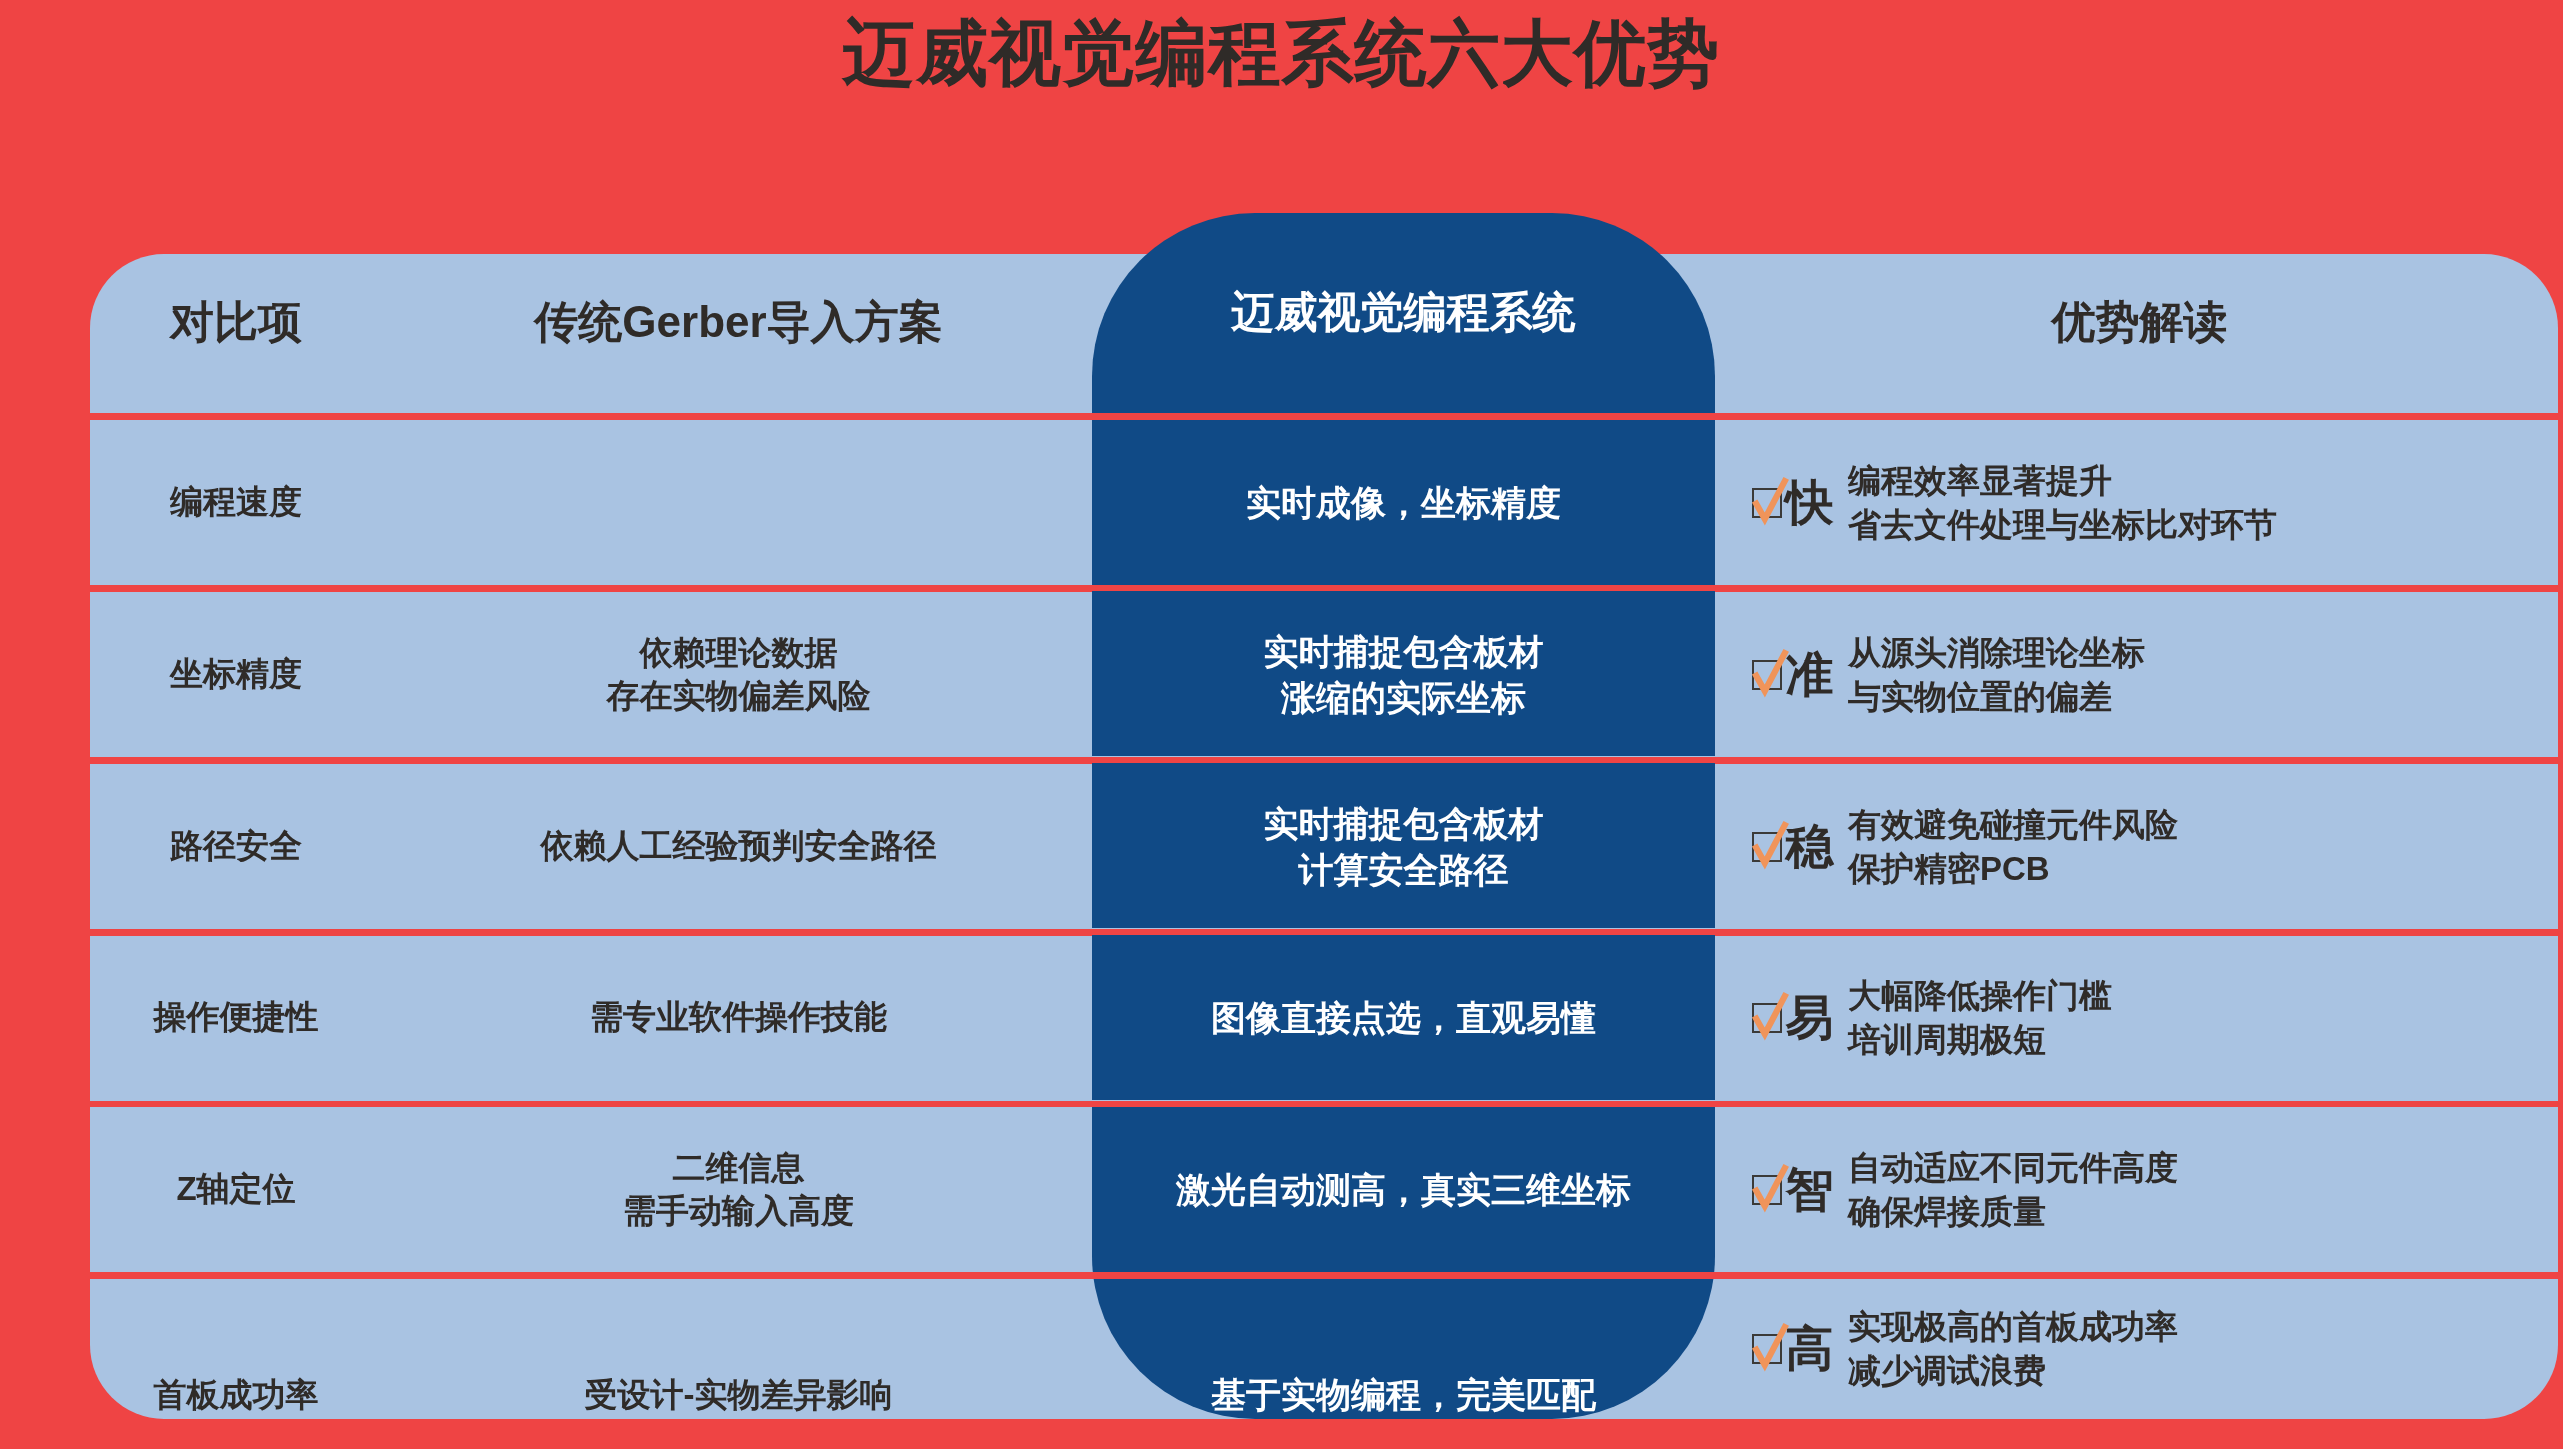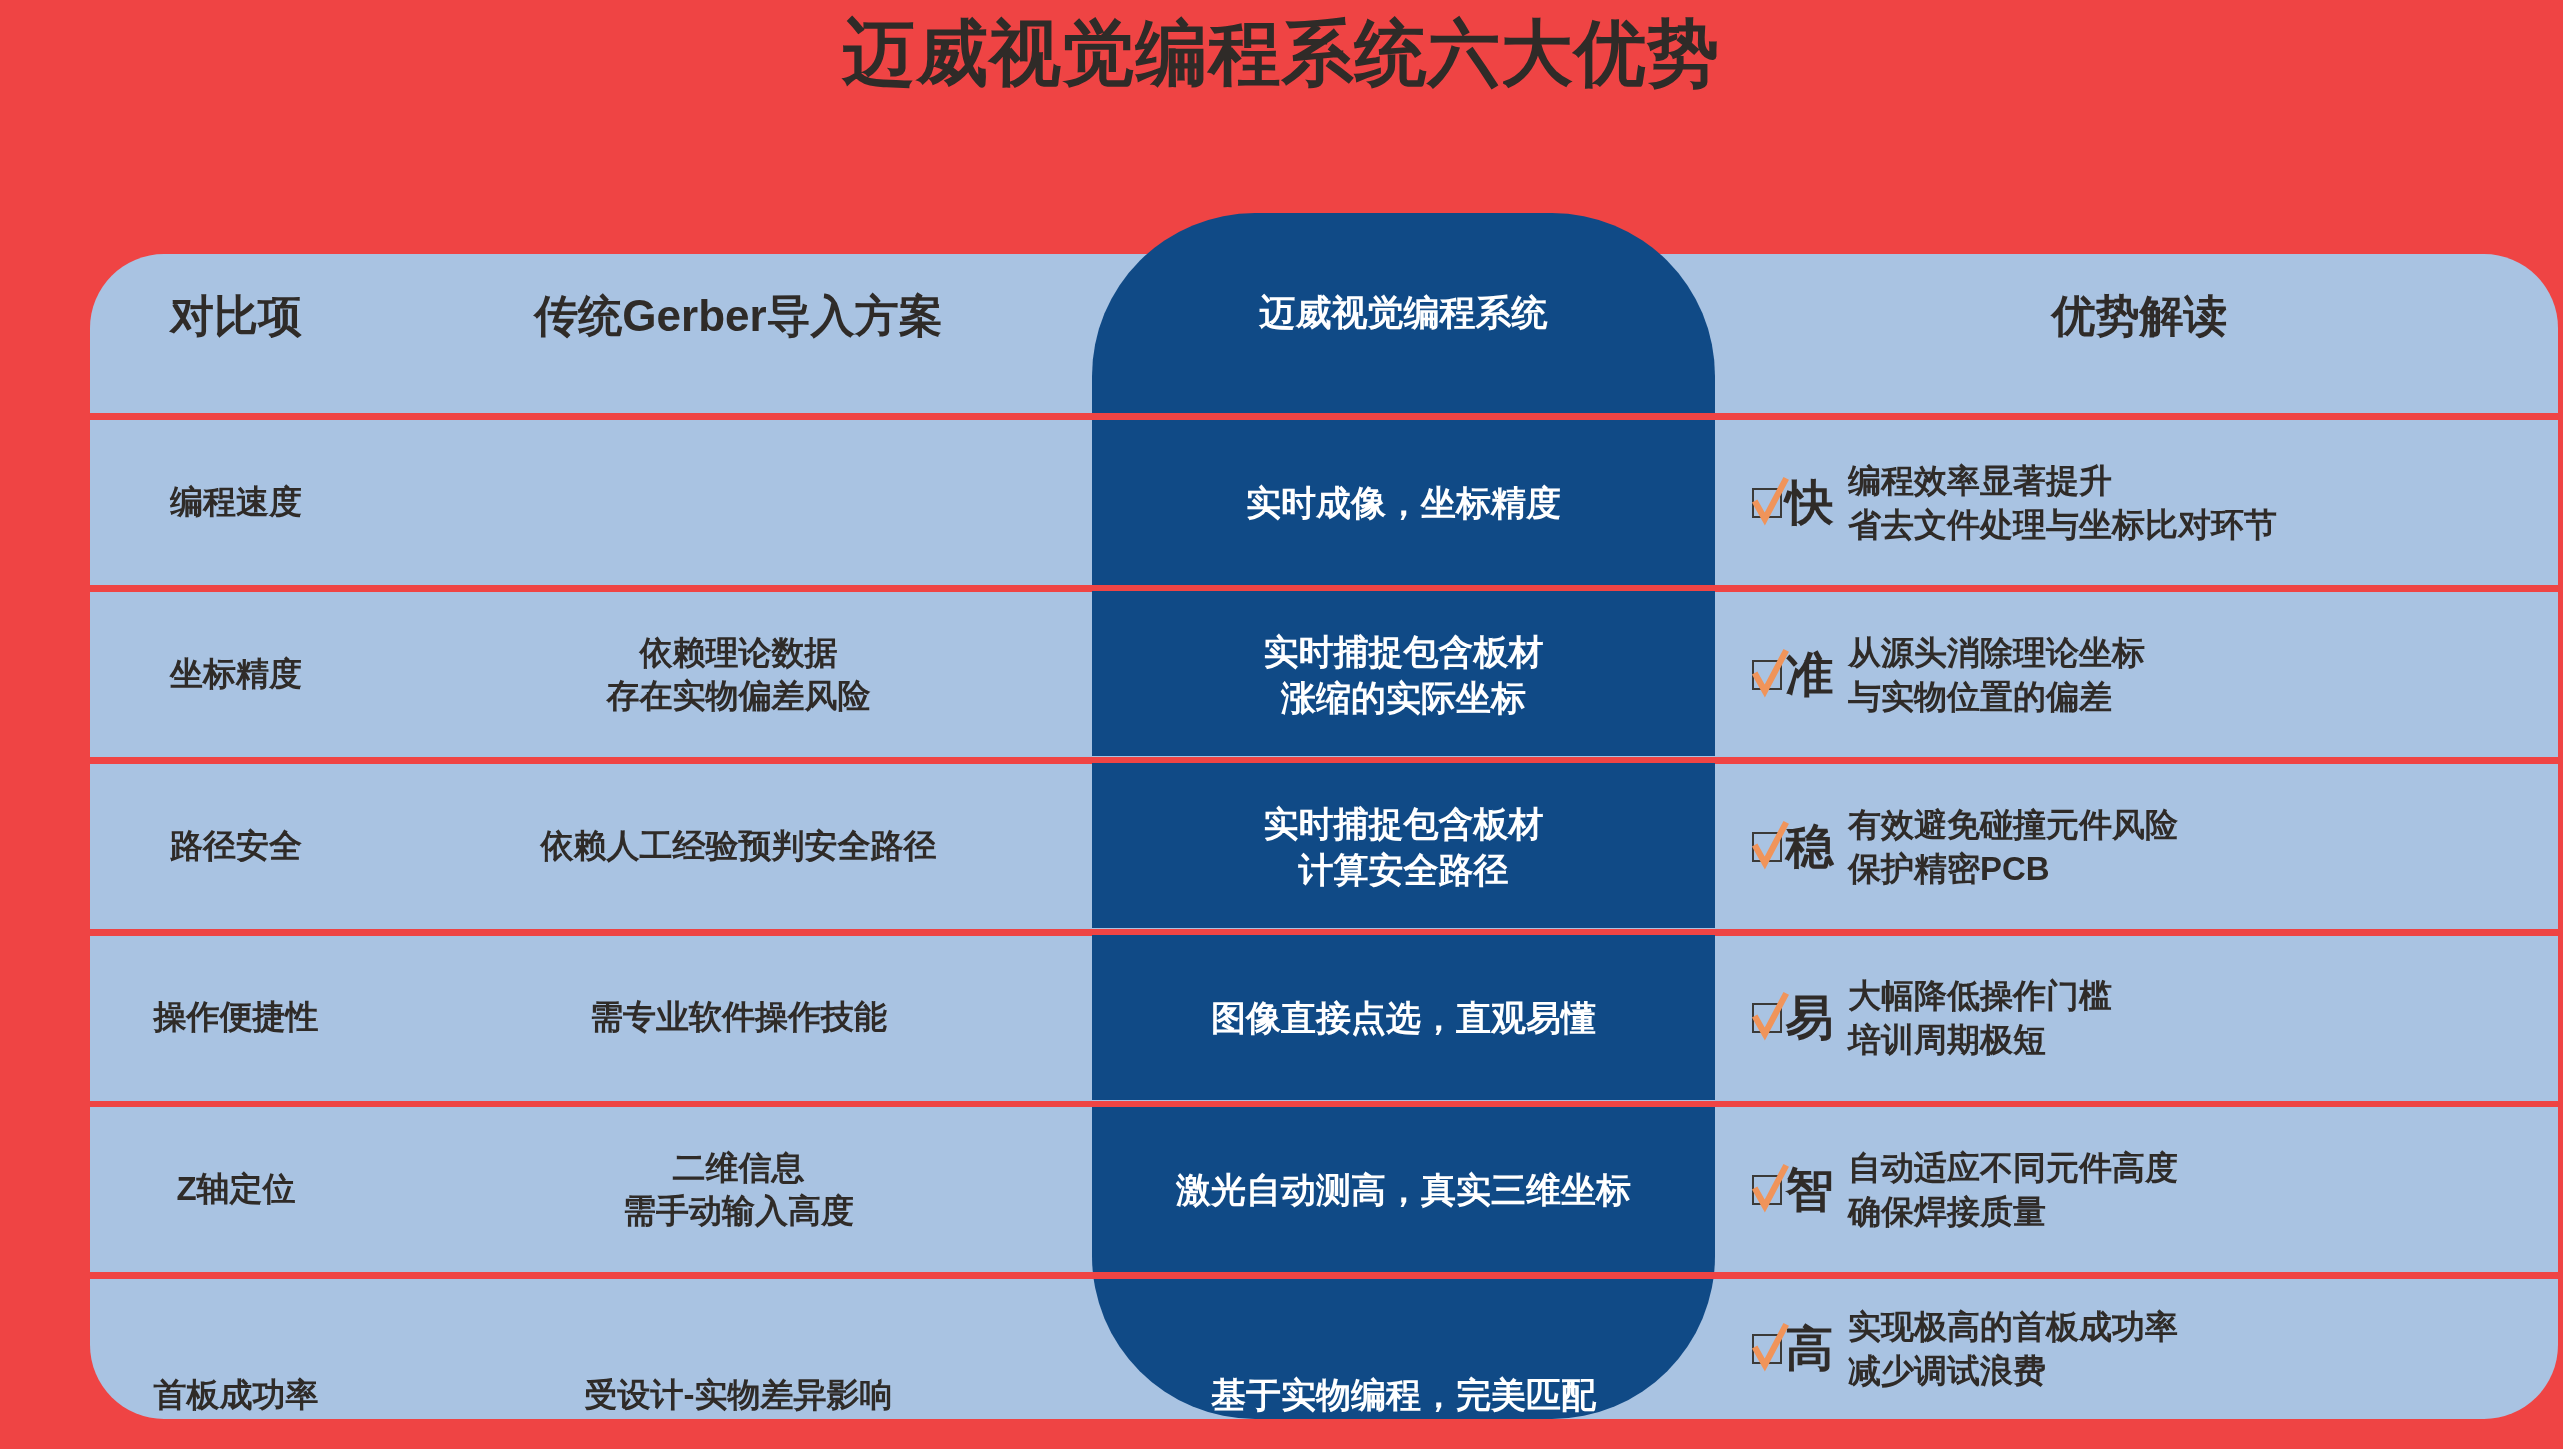--- a/index.html
+++ b/index.html
@@ -85,26 +85,26 @@
     color: #2f2b28;
     font-weight: bold;
     white-space: pre-line;
   }
   .col-a { left: 90px;  width: 292px; }
   .col-b { left: 393px;  width: 691px; }
   .col-c { left: 1092px; width: 623px; color: #ffffff; }
   .col-d { left: 1735px; width: 809px; }
 
   .hdr { font-size: 44px; }
-  .hdr.col-c { font-size: 36px; }
+  .hdr.col-c { font-size: 43px; }
   .body-txt { font-size: 33px; }
   .col-c.body-txt { font-size: 35px; }
 
   
-  .y-head { top: 254px;  height: 124px; }
+  .y-head { top: 260px;  height: 124px; }
   .y-head-c { top: 213px; height: 200px; }
   .y-1 { top: 420px;  height: 165px; }
   .y-2 { top: 592px; height: 165px; }
   .y-3 { top: 764px; height: 165px; }
   .y-4 { top: 935px; height: 165px; }
   .y-5 { top: 1107px; height: 165px; }
   .y-6 { top: 1311px; height: 168px; }
 
   
   .benefit {

